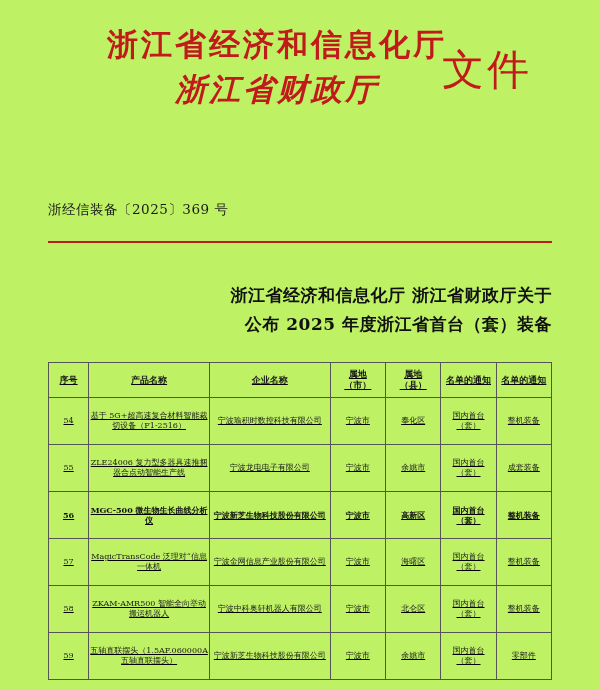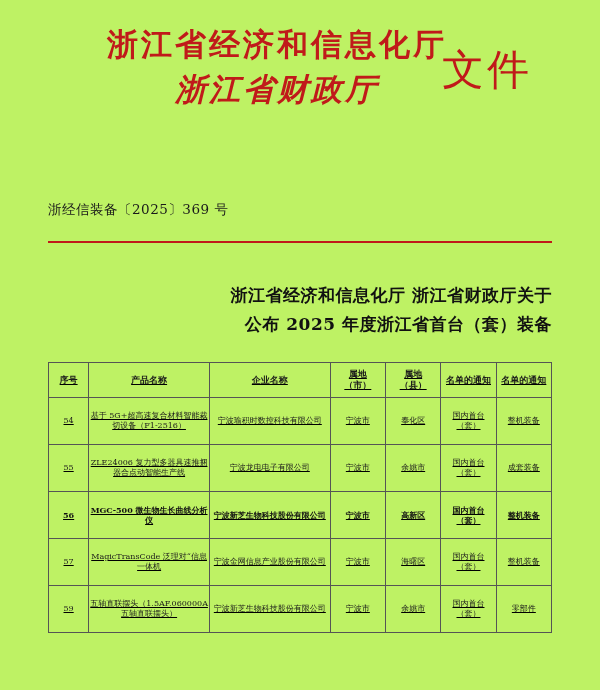--- a/index.html
+++ b/index.html
@@ -228,20 +228,32 @@
           <td>宁波金网信息产业股份有限公司</td>
           <td>宁波市</td>
           <td>海曙区</td>
           <td>
             <span class="sub">国内首台</span>
             <span class="sub">（套）</span>
           </td>
           <td>整机装备</td>
         </tr>
         <tr>
+          <td>58</td>
+          <td>ZKAM-AMR500 智能全向举动搬运机器人</td>
+          <td>宁波中科奥轩机器人有限公司</td>
+          <td>宁波市</td>
+          <td>北仑区</td>
+          <td>
+            <span class="sub">国内首台</span>
+            <span class="sub">（套）</span>
+          </td>
+          <td>整机装备</td>
+        </tr>
+        <tr>
           <td>59</td>
           <td>五轴直联摆头（1.5AF.060000A 五轴直联摆头）</td>
           <td>宁波新芝生物科技股份有限公司</td>
           <td>宁波市</td>
           <td>余姚市</td>
           <td>
             <span class="sub">国内首台</span>
             <span class="sub">（套）</span>
           </td>
           <td>零部件</td>

